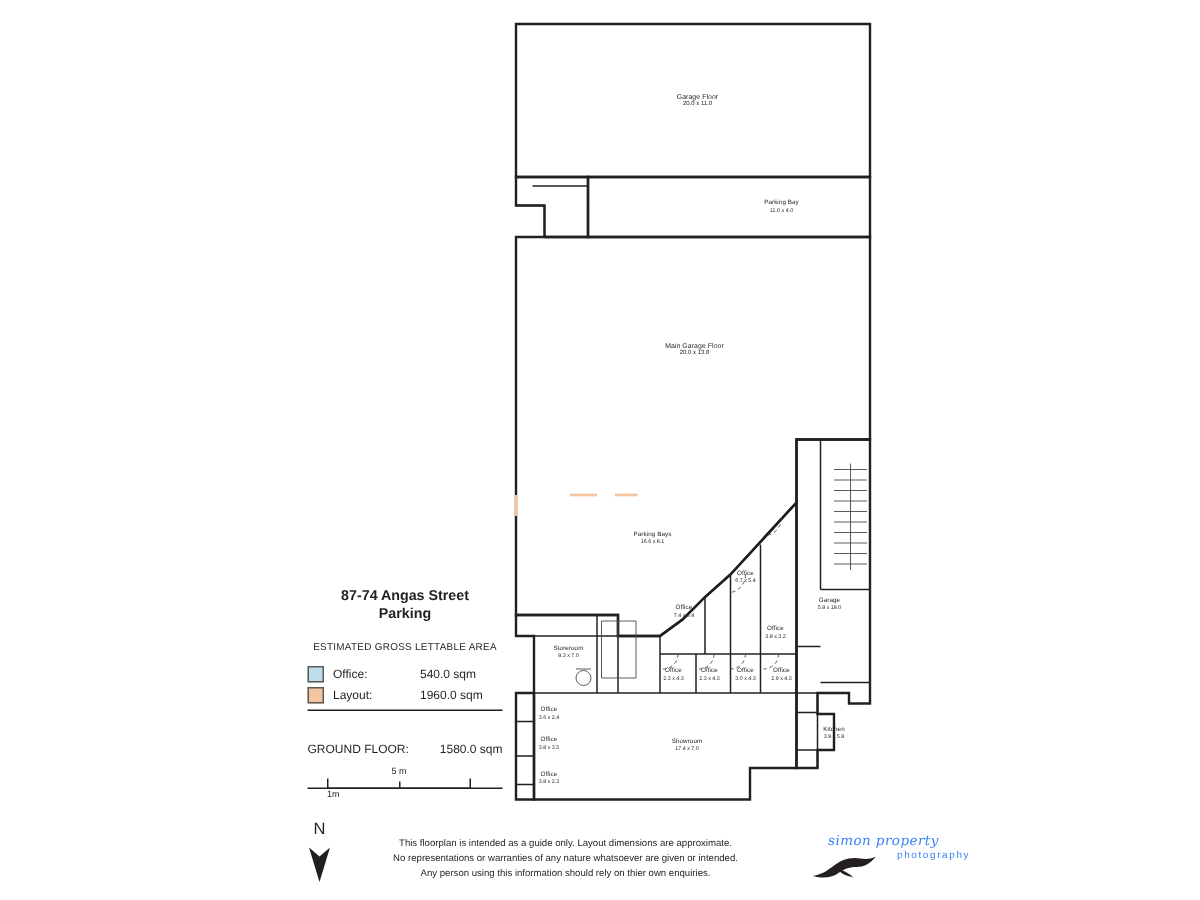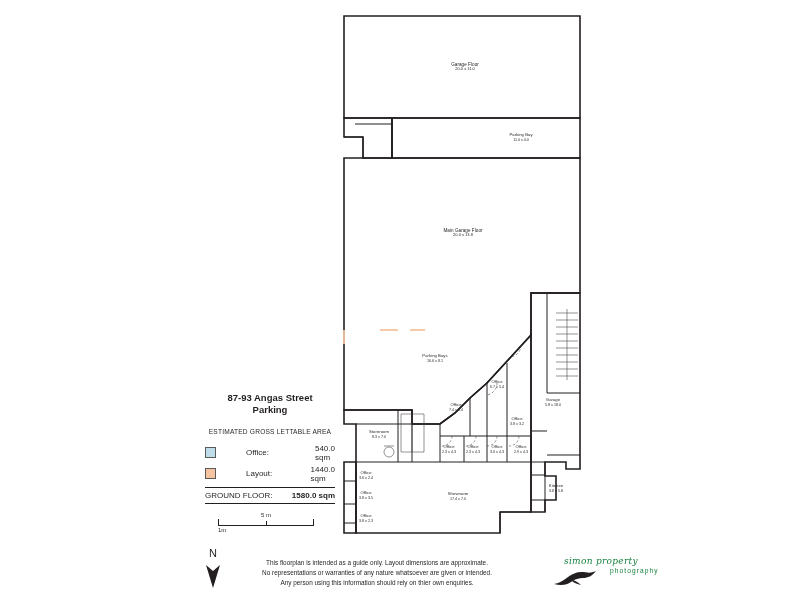--- a/index.html
+++ b/index.html
@@ -63,43 +63,42 @@
     letter-spacing: 0.2px;
   }
   .legend .rows {
     margin-top: 9px;
   }
   .legend .row {
     display: flex;
     align-items: center;
     font-size: 8px;
     margin-bottom: 3px;
-    gap: 24px;
   }
   .legend .swatch {
     width: 9px;
     height: 9px;
     border: 0.8px solid #5a5a5a;
     margin-right: 6px;
     flex: 0 0 auto;
   }
   .legend .sw-office { background: #bfdde8; }
   .legend .sw-garage { background: #f5c4a0; }
   .legend .row .lbl { width: 58px; }
   .legend .row .val { flex: 1; text-align: left; }
   .legend .total {
     border-top: 1.2px solid #231f20;
     border-bottom: 1.2px solid #231f20;
     margin-top: 4px;
-    padding: 3px 0;
+    padding: 21px 0;
     font-size: 8px;
     display: flex;
     justify-content: space-between;
   }
-  .legend .total .tval { font-weight: bold; }
+  .legend .total .tval { font-weight: normal; }
 
   
   .scalebar {
     position: absolute;
     left: 218px;
     top: 512px;
     width: 96px;
     font-size: 6px;
     color: #231f20;
   }
@@ -149,25 +148,25 @@
     width: 330px;
     text-align: center;
     font-size: 6.4px;
     line-height: 1.55;
     color: #231f20;
   }
 
   
   .logo {
     position: absolute;
-    left: 552px;
+    left: 540px;
     top: 556px;
     width: 110px;
     height: 38px;
-    color: #15803d;
+    color: #3b82f6;
   }
   .logo .script {
     position: absolute;
     left: 12px;
     top: 0;
     font-family: "DejaVu Serif", serif;
     font-style: italic;
     font-size: 9px;
     letter-spacing: 0.3px;
   }
@@ -364,35 +363,35 @@
       <span class="rdim">17.4 x 7.0</span>
     </div>
     <div class="room-label" style="left: 354px; top: 514px; width: 24px;">
       <span class="rname">Office</span>
       <span class="rdim">3.8 x 2.3</span>
     </div>
   </div>
 
 <div class="legend">
   <div class="addr">
-    <span>87-93 Angas Street</span><br>
+    <span>87-74 Angas Street</span><br>
     <span>Parking</span>
   </div>
   <div class="gla">ESTIMATED GROSS LETTABLE AREA</div>
 
   <div class="rows">
     <div class="row">
       <span class="swatch sw-office"></span>
       <span class="lbl">Office:</span>
       <span class="val">540.0 sqm</span>
     </div>
     <div class="row">
       <span class="swatch sw-garage"></span>
       <span class="lbl">Layout:</span>
-      <span class="val">1440.0 sqm</span>
+      <span class="val">1960.0 sqm</span>
     </div>
   </div>
 
   <div class="total">
     <span>GROUND FLOOR:</span>
     <span class="tval">1580.0 sqm</span>
   </div>
 </div>
 
 <div class="scalebar">

